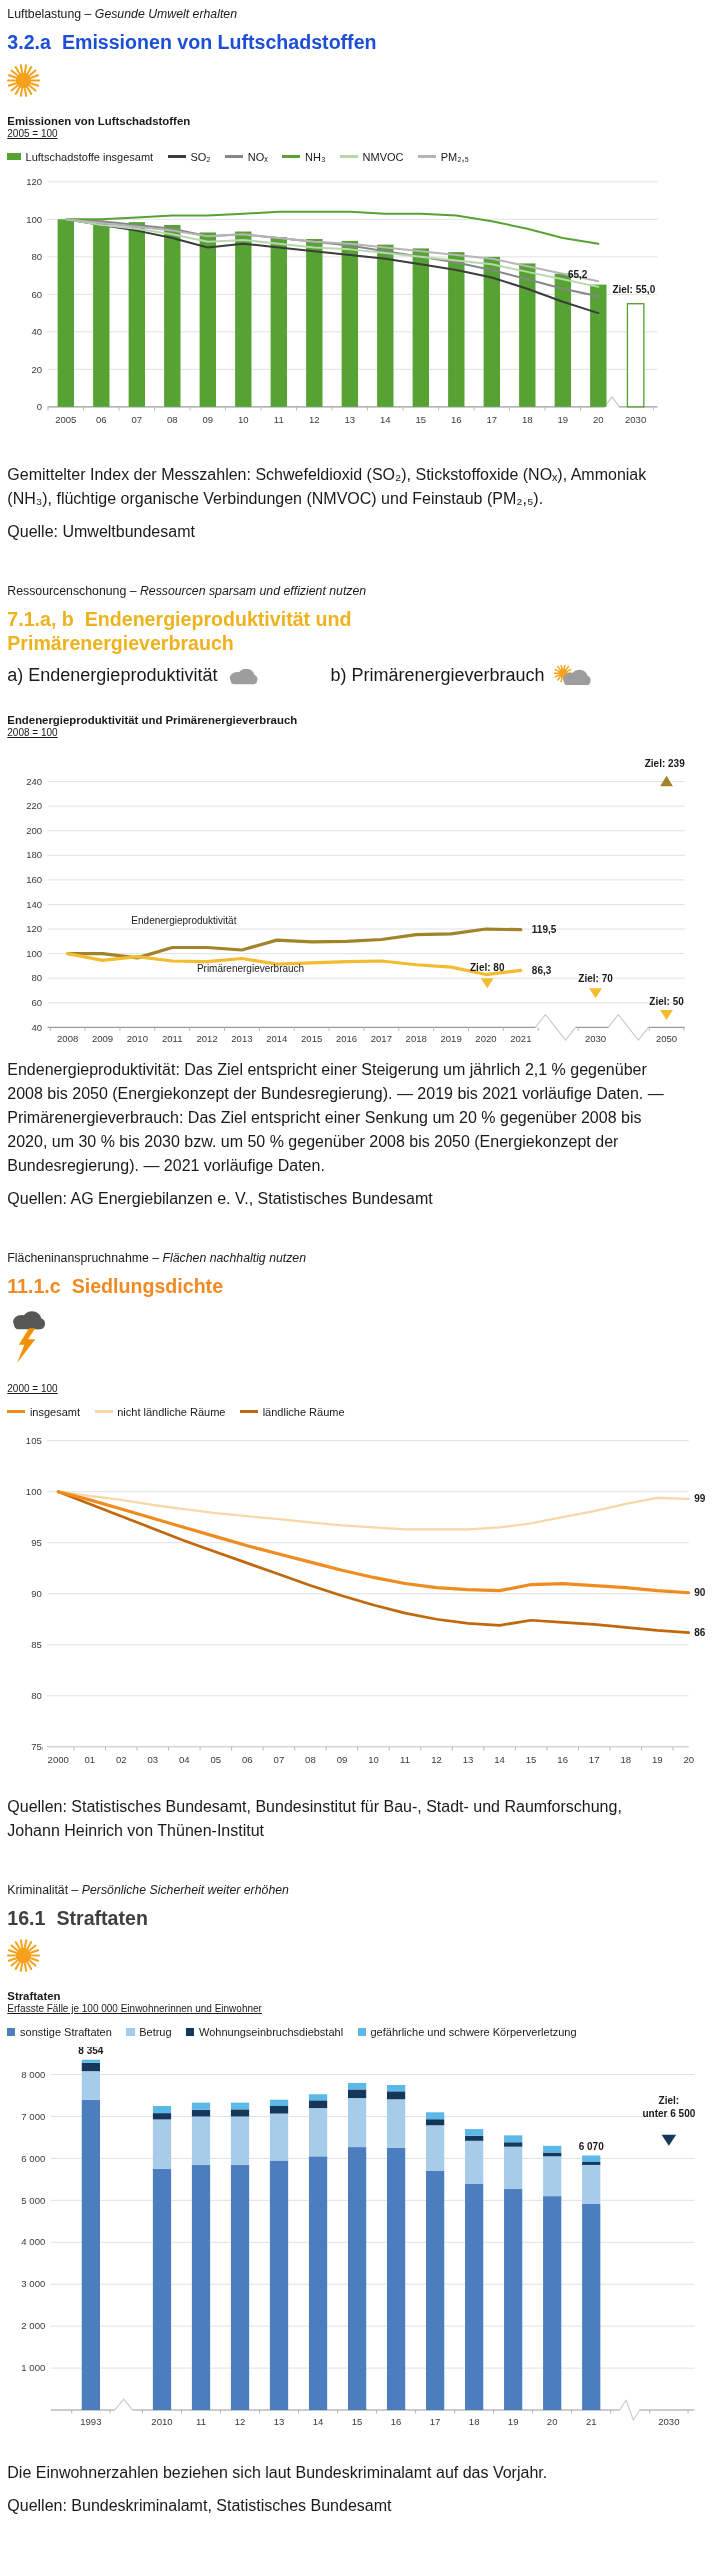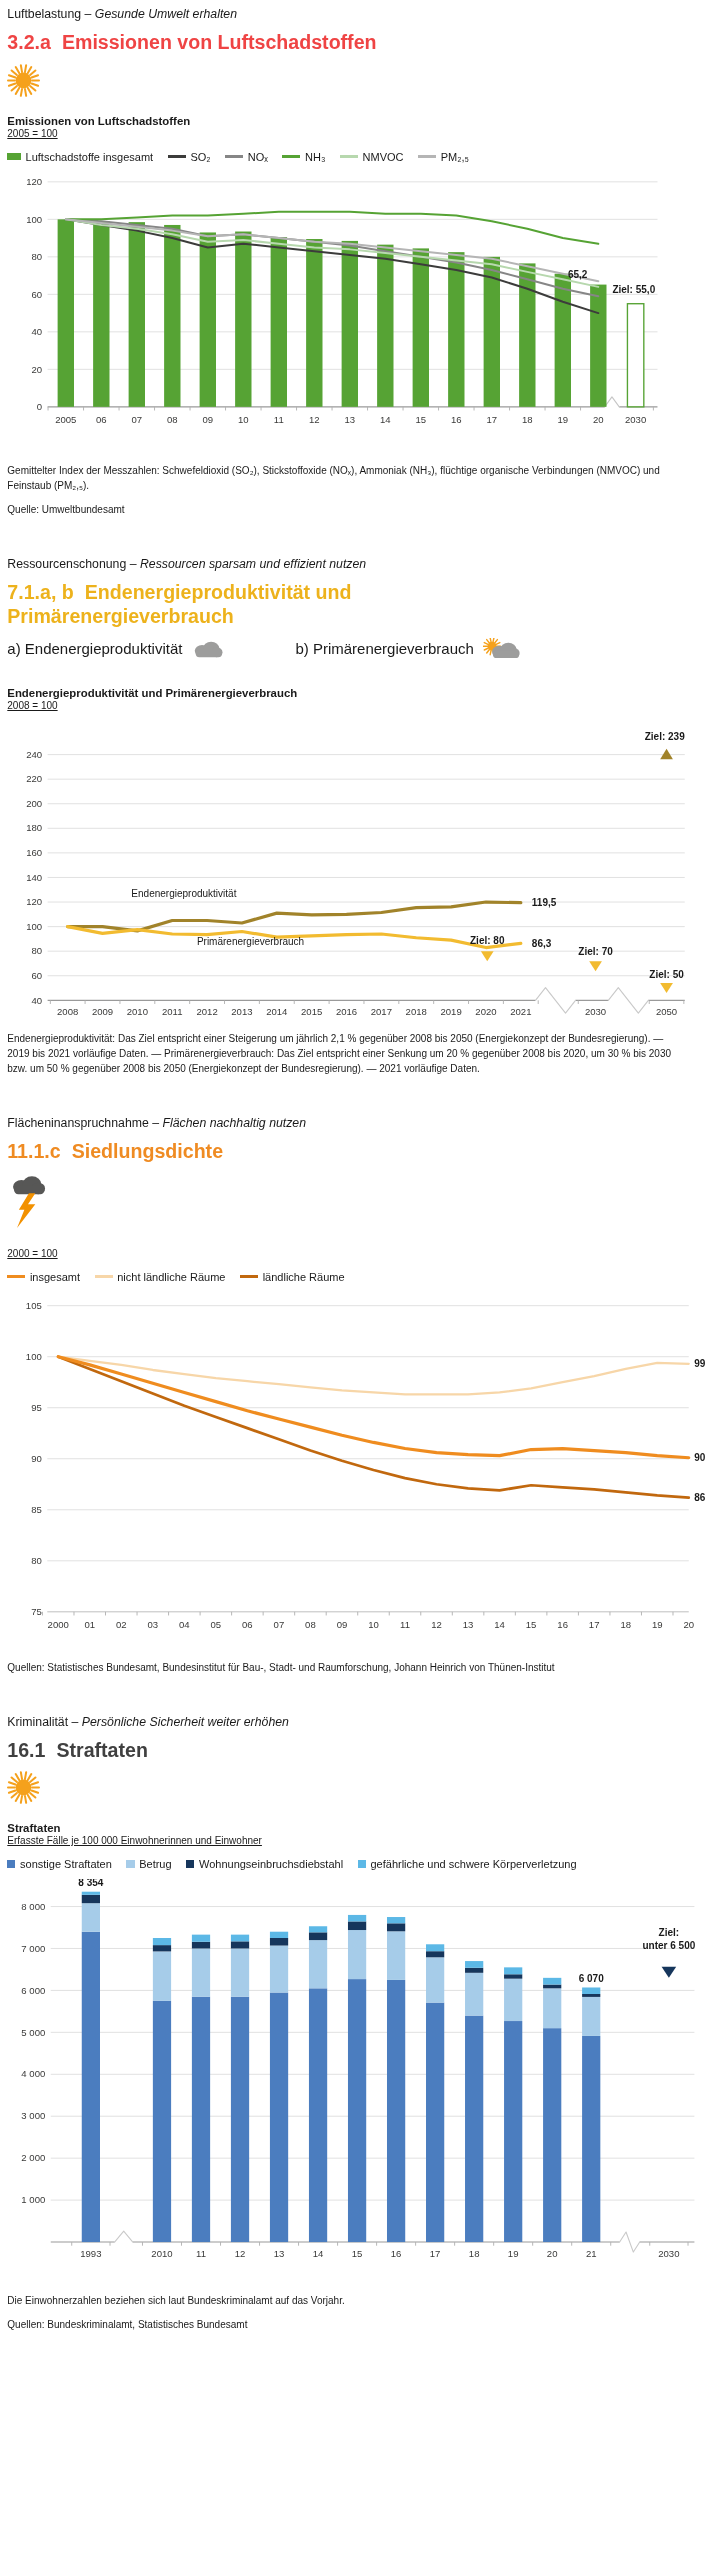--- a/index.html
+++ b/index.html
@@ -5,44 +5,44 @@
   html,body{margin:0;padding:0;background:#fff;}
   .page{width:684px;box-sizing:border-box;padding:7.3px 12.8px 12.8px 7.3px;
         font-family:"Liberation Sans","DejaVu Sans",sans-serif;color:#1a1a1a;}
   section{margin-bottom:40px;}
   .kicker{font-size:12.3px;margin:0 0 3.6px 0;}
   .kicker .it{font-style:italic;}
   h1.indicator{margin:9px 0 9px 0;font-size:19.6px;line-height:1.25;font-weight:700;max-width:474px;}
   h1.indicator .code{margin-right:11px;}
   .weather{margin:7.3px 0 18px 0;min-height:33px;}
   .weather svg{display:block;}
-  .subrow{display:flex;gap:71px;align-items:center;font-size:15px;margin:1.8px 0 27px 0;}
+  .subrow{display:flex;gap:71px;align-items:center;font-size:18px;margin:1.8px 0 27px 0;}
   .subitem{display:flex;align-items:center;gap:9px;}
   .subitem svg{display:block;}
   .chart-title{font-size:11.4px;font-weight:700;}
   .chart-sub{font-size:10px;margin:0.9px 0 9px 0;text-decoration:underline;}
   .legend{display:flex;flex-wrap:wrap;gap:3.6px 14.6px;align-items:center;font-size:11px;margin:12px 0 9px 0;}
   .lg-item{display:inline-flex;align-items:center;gap:4.6px;}
   .sw-sq{width:13.7px;height:7.3px;display:inline-block;}
   .sw-ln{width:18px;height:2.7px;display:inline-block;}
   .sw-sq4{width:8.2px;height:8.2px;display:inline-block;}
   svg.chart{display:block;}
-  .fnote{font-size:10px;line-height:1.5;margin:7.3px 0 0 0;}
+  .fnote{font-size:16px;line-height:1.5;margin:7.3px 0 0 0;}
   .source{margin-top:9px;}
 </style>
 </head>
 <body>
 
 <div class="page">
 
   <section>
     <p class="kicker">
       <span>Luftbelastung – </span><span class="it">Gesunde Umwelt erhalten</span>
     </p>
-    <h1 class="indicator" style="color: #ef4444;">
+    <h1 class="indicator" style="color: #1d4ed8;">
       <span class="code">3.2.a</span><span>Emissionen von Luftschadstoffen</span>
     </h1>
     <div class="weather">
         <svg width="33" height="33" viewBox="0 0 36 36">
           <g stroke="#f5a11c" stroke-width="2.2" stroke-linecap="round">
             <line x1="27.4" y1="18.0" x2="34.9" y2="18.0"></line>
             <line x1="26.8" y1="21.2" x2="33.9" y2="23.8"></line>
             <line x1="25.2" y1="24.0" x2="31.0" y2="28.9"></line>
             <line x1="22.7" y1="26.1" x2="26.5" y2="32.7"></line>
             <line x1="19.6" y1="27.2" x2="20.9" y2="34.7"></line>
@@ -299,20 +299,21 @@
         <text x="372.4" y="324" text-anchor="middle" font-size="10.5" fill="#3a3a39" font-weight="normal" font-family="&quot;Liberation Sans&quot;,&quot;DejaVu Sans&quot;,sans-serif">2016</text>
         <text x="410.7" y="324" text-anchor="middle" font-size="10.5" fill="#3a3a39" font-weight="normal" font-family="&quot;Liberation Sans&quot;,&quot;DejaVu Sans&quot;,sans-serif">2017</text>
         <text x="449" y="324" text-anchor="middle" font-size="10.5" fill="#3a3a39" font-weight="normal" font-family="&quot;Liberation Sans&quot;,&quot;DejaVu Sans&quot;,sans-serif">2018</text>
         <text x="487.29999999999995" y="324" text-anchor="middle" font-size="10.5" fill="#3a3a39" font-weight="normal" font-family="&quot;Liberation Sans&quot;,&quot;DejaVu Sans&quot;,sans-serif">2019</text>
         <text x="525.5999999999999" y="324" text-anchor="middle" font-size="10.5" fill="#3a3a39" font-weight="normal" font-family="&quot;Liberation Sans&quot;,&quot;DejaVu Sans&quot;,sans-serif">2020</text>
         <text x="563.9" y="324" text-anchor="middle" font-size="10.5" fill="#3a3a39" font-weight="normal" font-family="&quot;Liberation Sans&quot;,&quot;DejaVu Sans&quot;,sans-serif">2021</text>
         <text x="646" y="324" text-anchor="middle" font-size="10.5" fill="#3a3a39" font-weight="normal" font-family="&quot;Liberation Sans&quot;,&quot;DejaVu Sans&quot;,sans-serif">2030</text>
         <text x="724" y="324" text-anchor="middle" font-size="10.5" fill="#3a3a39" font-weight="normal" font-family="&quot;Liberation Sans&quot;,&quot;DejaVu Sans&quot;,sans-serif">2050</text>
       </svg>
     <p class="fnote">Endenergieproduktivität: Das Ziel entspricht einer Steigerung um jährlich 2,1 % gegenüber 2008 bis 2050 (Energiekonzept der Bundesregierung). — 2019 bis 2021 vorläufige Daten. — Primärenergieverbrauch: Das Ziel entspricht einer Senkung um 20 % gegenüber 2008 bis 2020, um 30 % bis 2030 bzw. um 50 % gegenüber 2008 bis 2050 (Energiekonzept der Bundesregierung). — 2021 vorläufige Daten.</p>
+    <p class="fnote source">Quellen: AG Energiebilanzen e. V., Statistisches Bundesamt</p>
   </section>
 
   <section>
     <p class="kicker">
       <span>Flächeninanspruchnahme – </span><span class="it">Flächen nachhaltig nutzen</span>
     </p>
     <h1 class="indicator" style="color: rgb(239, 139, 34);">
       <span class="code">11.1.c</span><span>Siedlungsdichte</span>
     </h1>
     <div class="weather">

